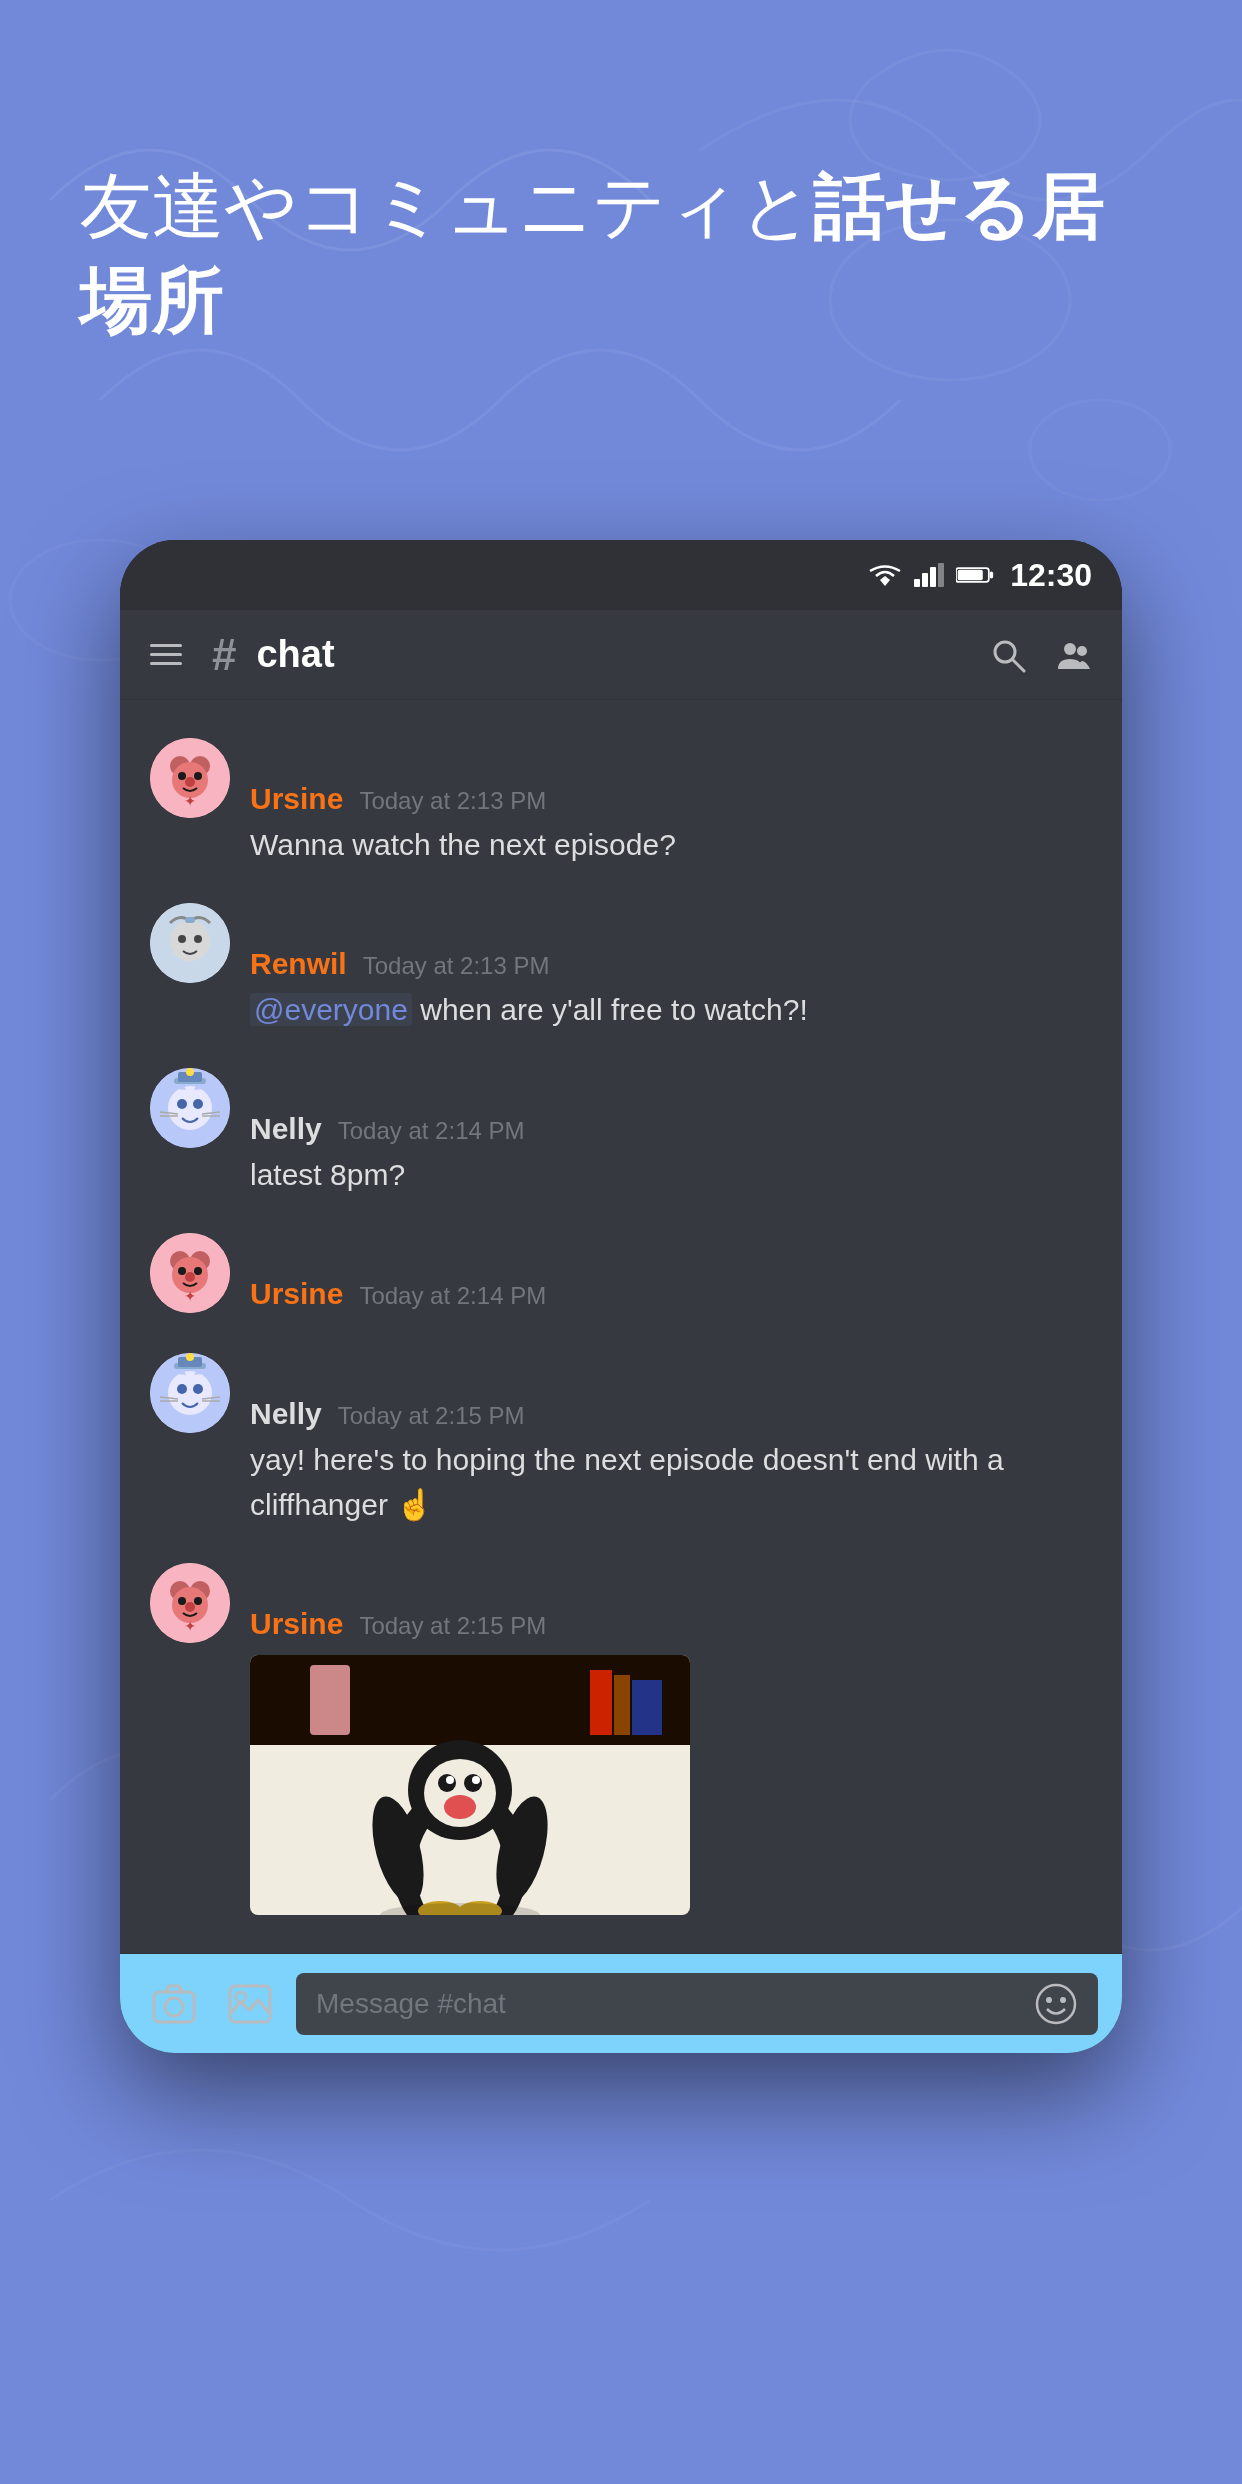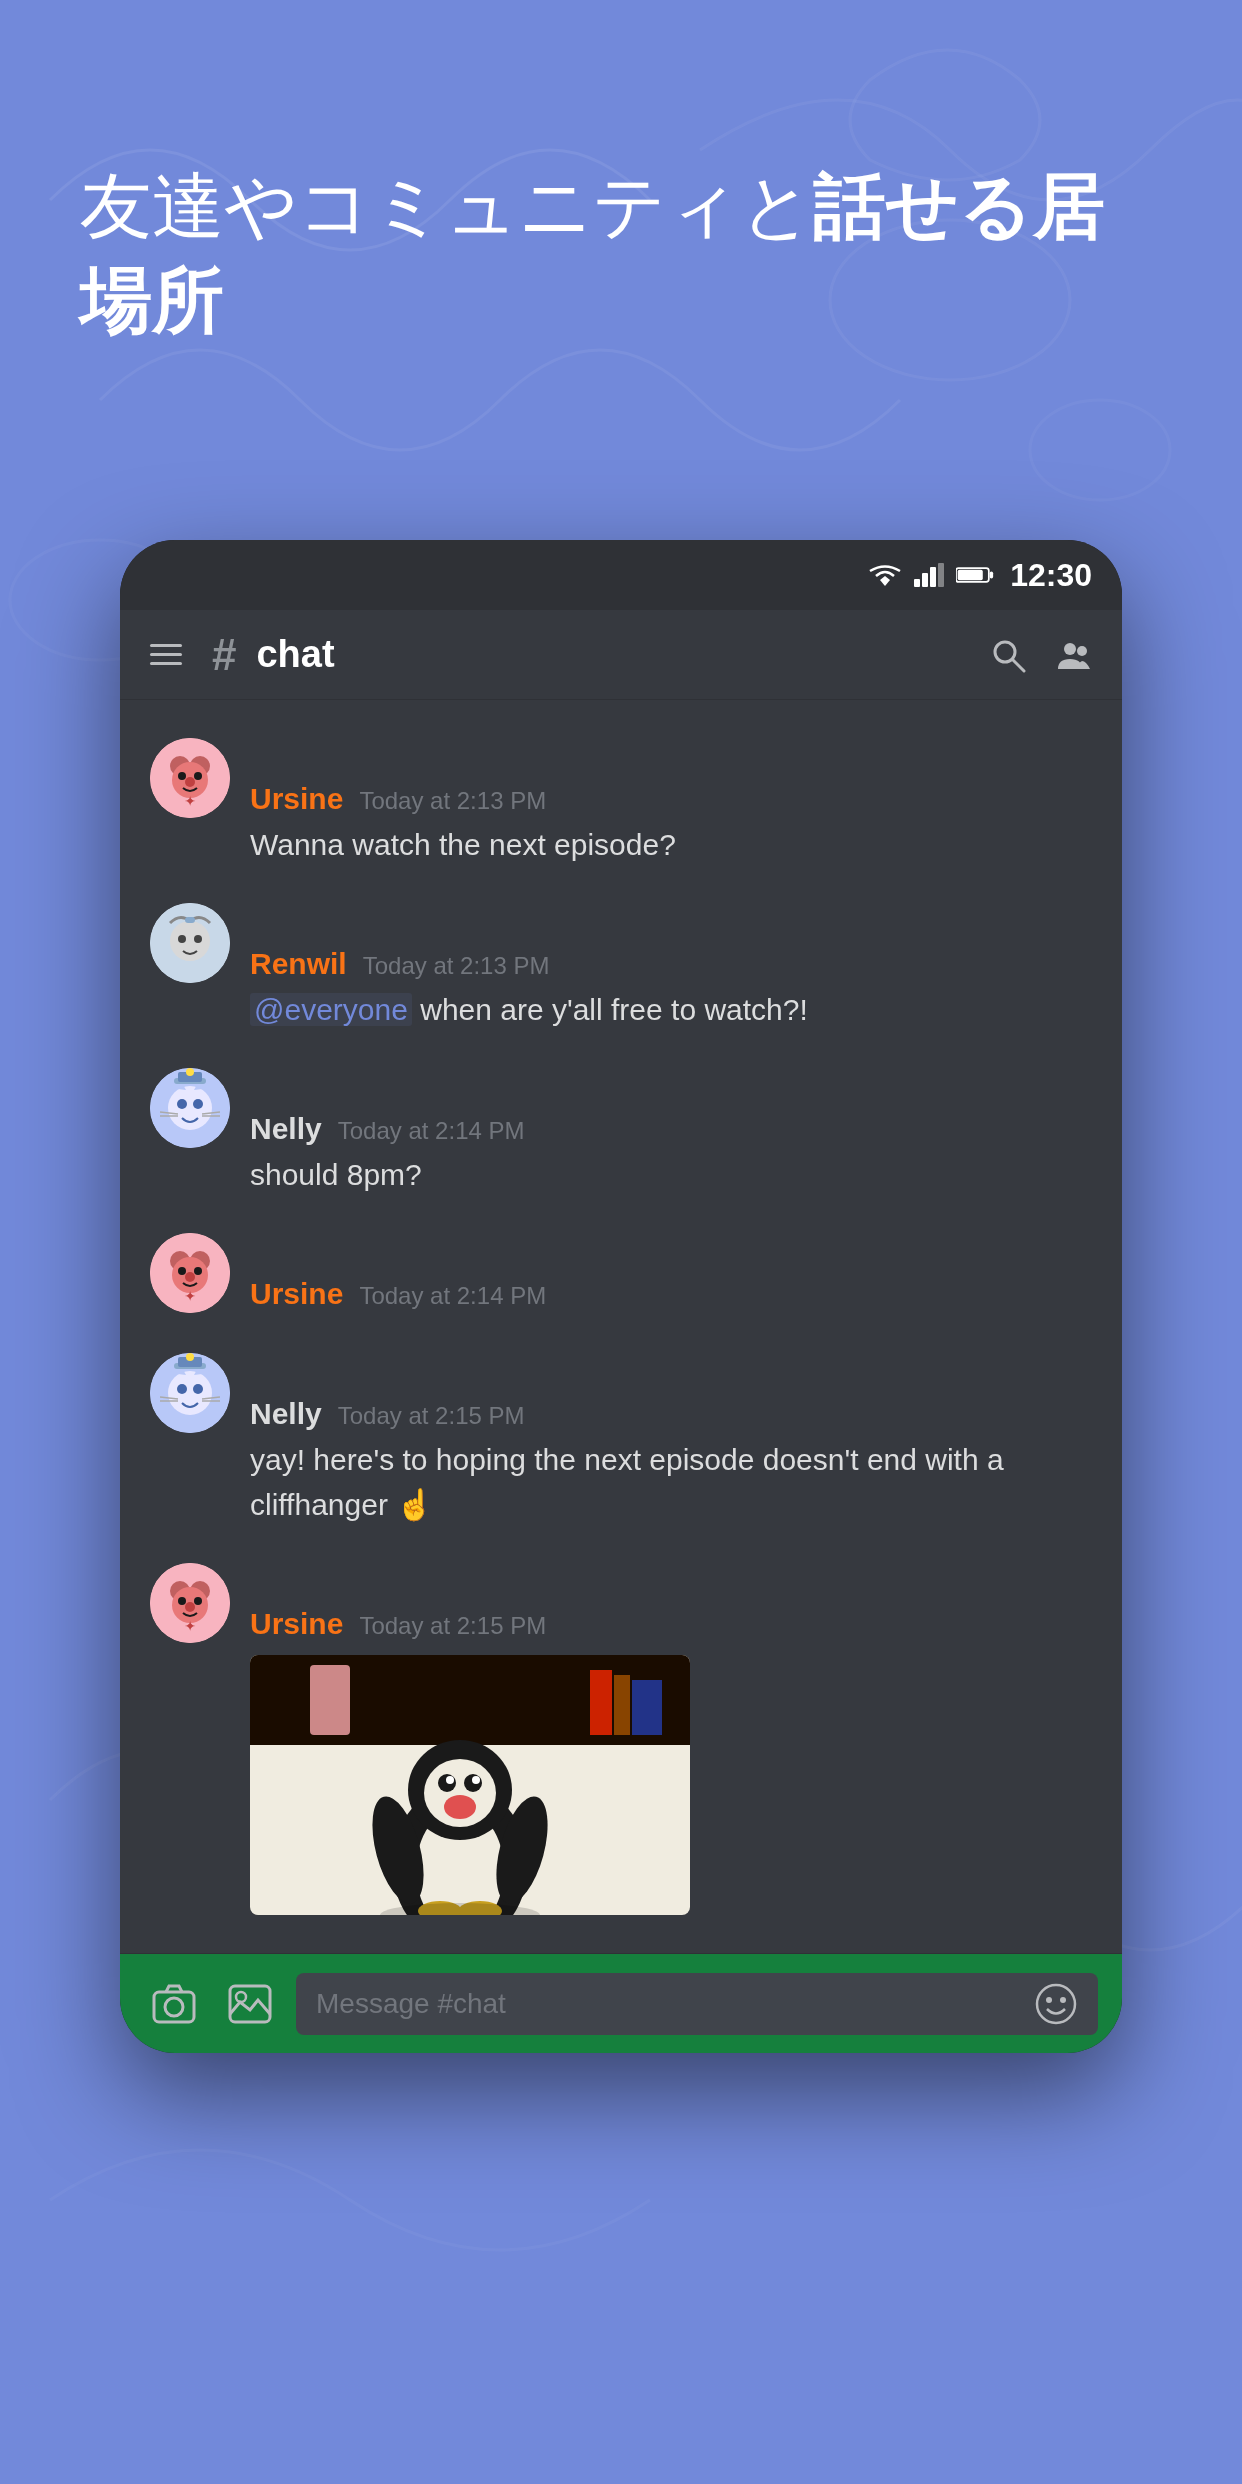--- a/index.html
+++ b/index.html
@@ -218,21 +218,21 @@
       width: 440px;
       height: 260px;
       border-radius: 8px;
       background: #2f3136;
       overflow: hidden;
       position: relative;
     }
 
     
     .input-bar {
-      background: #15803d;
+      background: #7dd3fc;
       height: 100px;
       display: flex;
       align-items: center;
       padding: 0 24px;
       gap: 16px;
       border-top: 1px solid #2f3136;
     }
 
     .input-icon-btn {
       width: 60px;
@@ -401,21 +401,21 @@
           <rect x="24" y="10" width="32" height="6" rx="3" fill="#88aacc"></rect>
           <rect x="28" y="4" width="24" height="10" rx="2" fill="#6688bb"></rect>
           <circle cx="40" cy="4" r="4" fill="#ffdd44"></circle>
         </svg>
       </div>
       <div class="message-content">
         <div class="message-header">
           <span class="username-nelly">Nelly</span>
           <span class="timestamp">Today at 2:14 PM</span>
         </div>
-        <div class="message-text">should 8pm?</div>
+        <div class="message-text">latest 8pm?</div>
       </div>
     </div>
 
     <div class="message-item">
       <div class="avatar avatar-ursine">
         <svg width="80" height="80" viewBox="0 0 80 80">
           <circle cx="40" cy="40" r="40" fill="#f8b4c0"></circle>
           <circle cx="30" cy="28" r="10" fill="#c06060"></circle>
           <circle cx="50" cy="28" r="10" fill="#c06060"></circle>
           <circle cx="40" cy="42" r="18" fill="#e87878"></circle>

